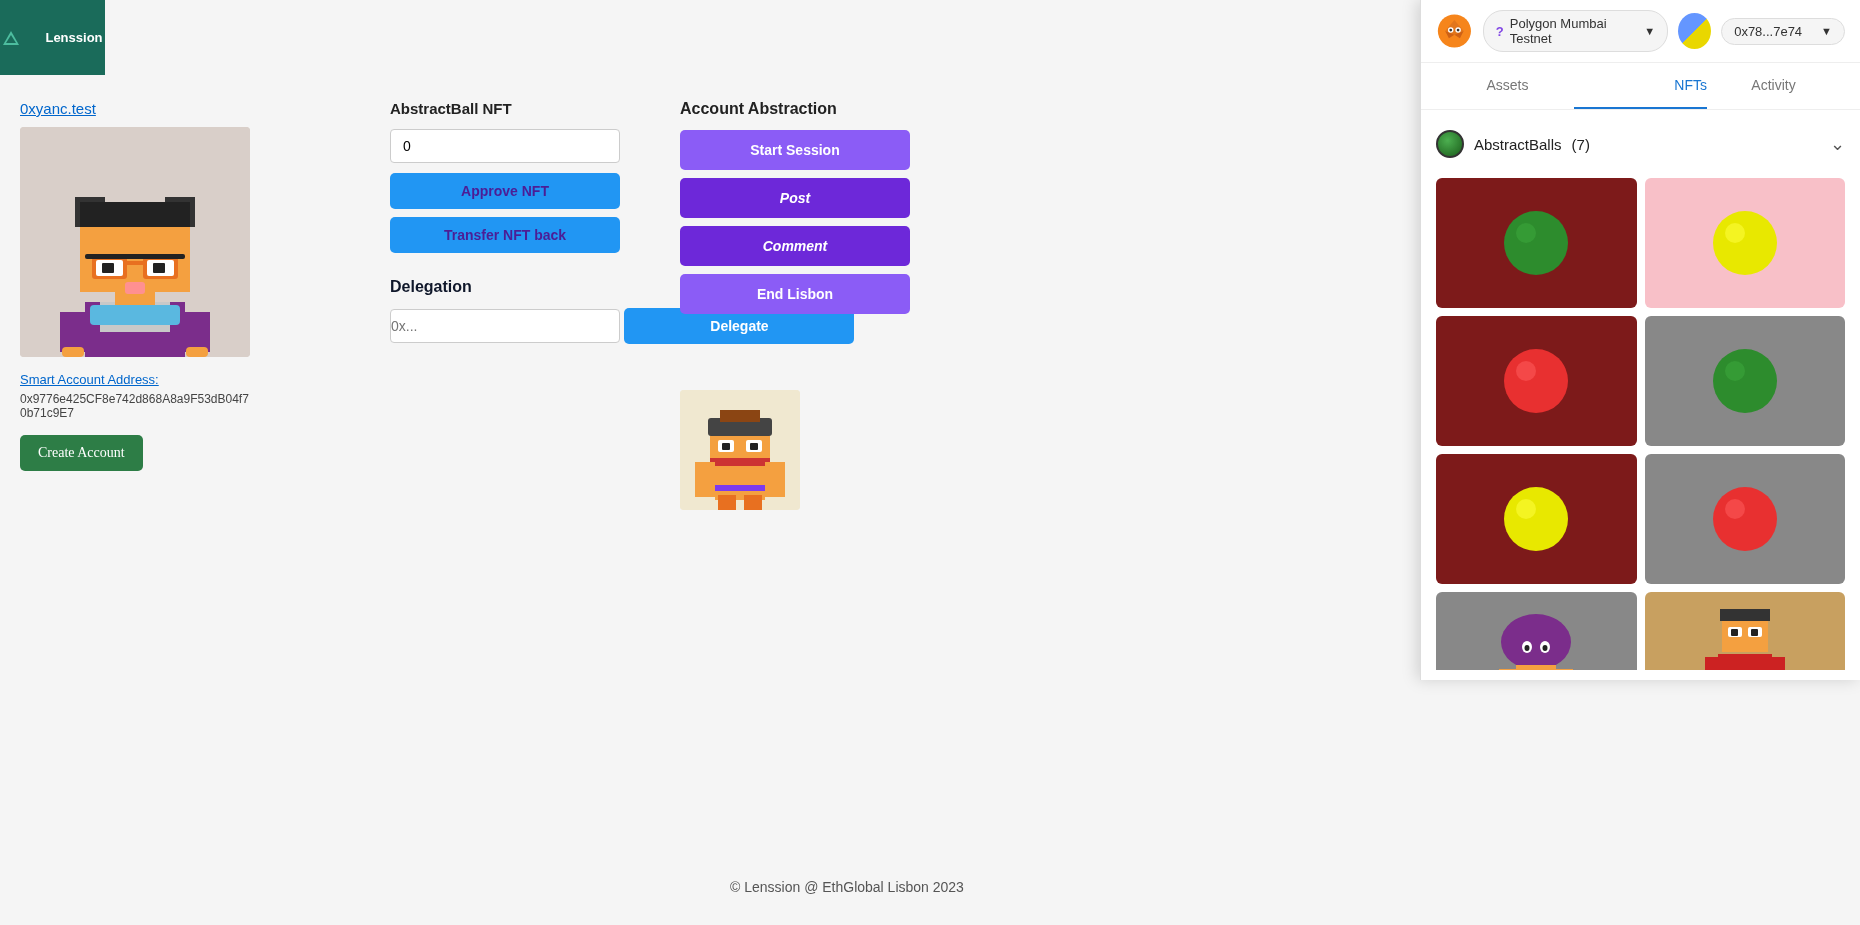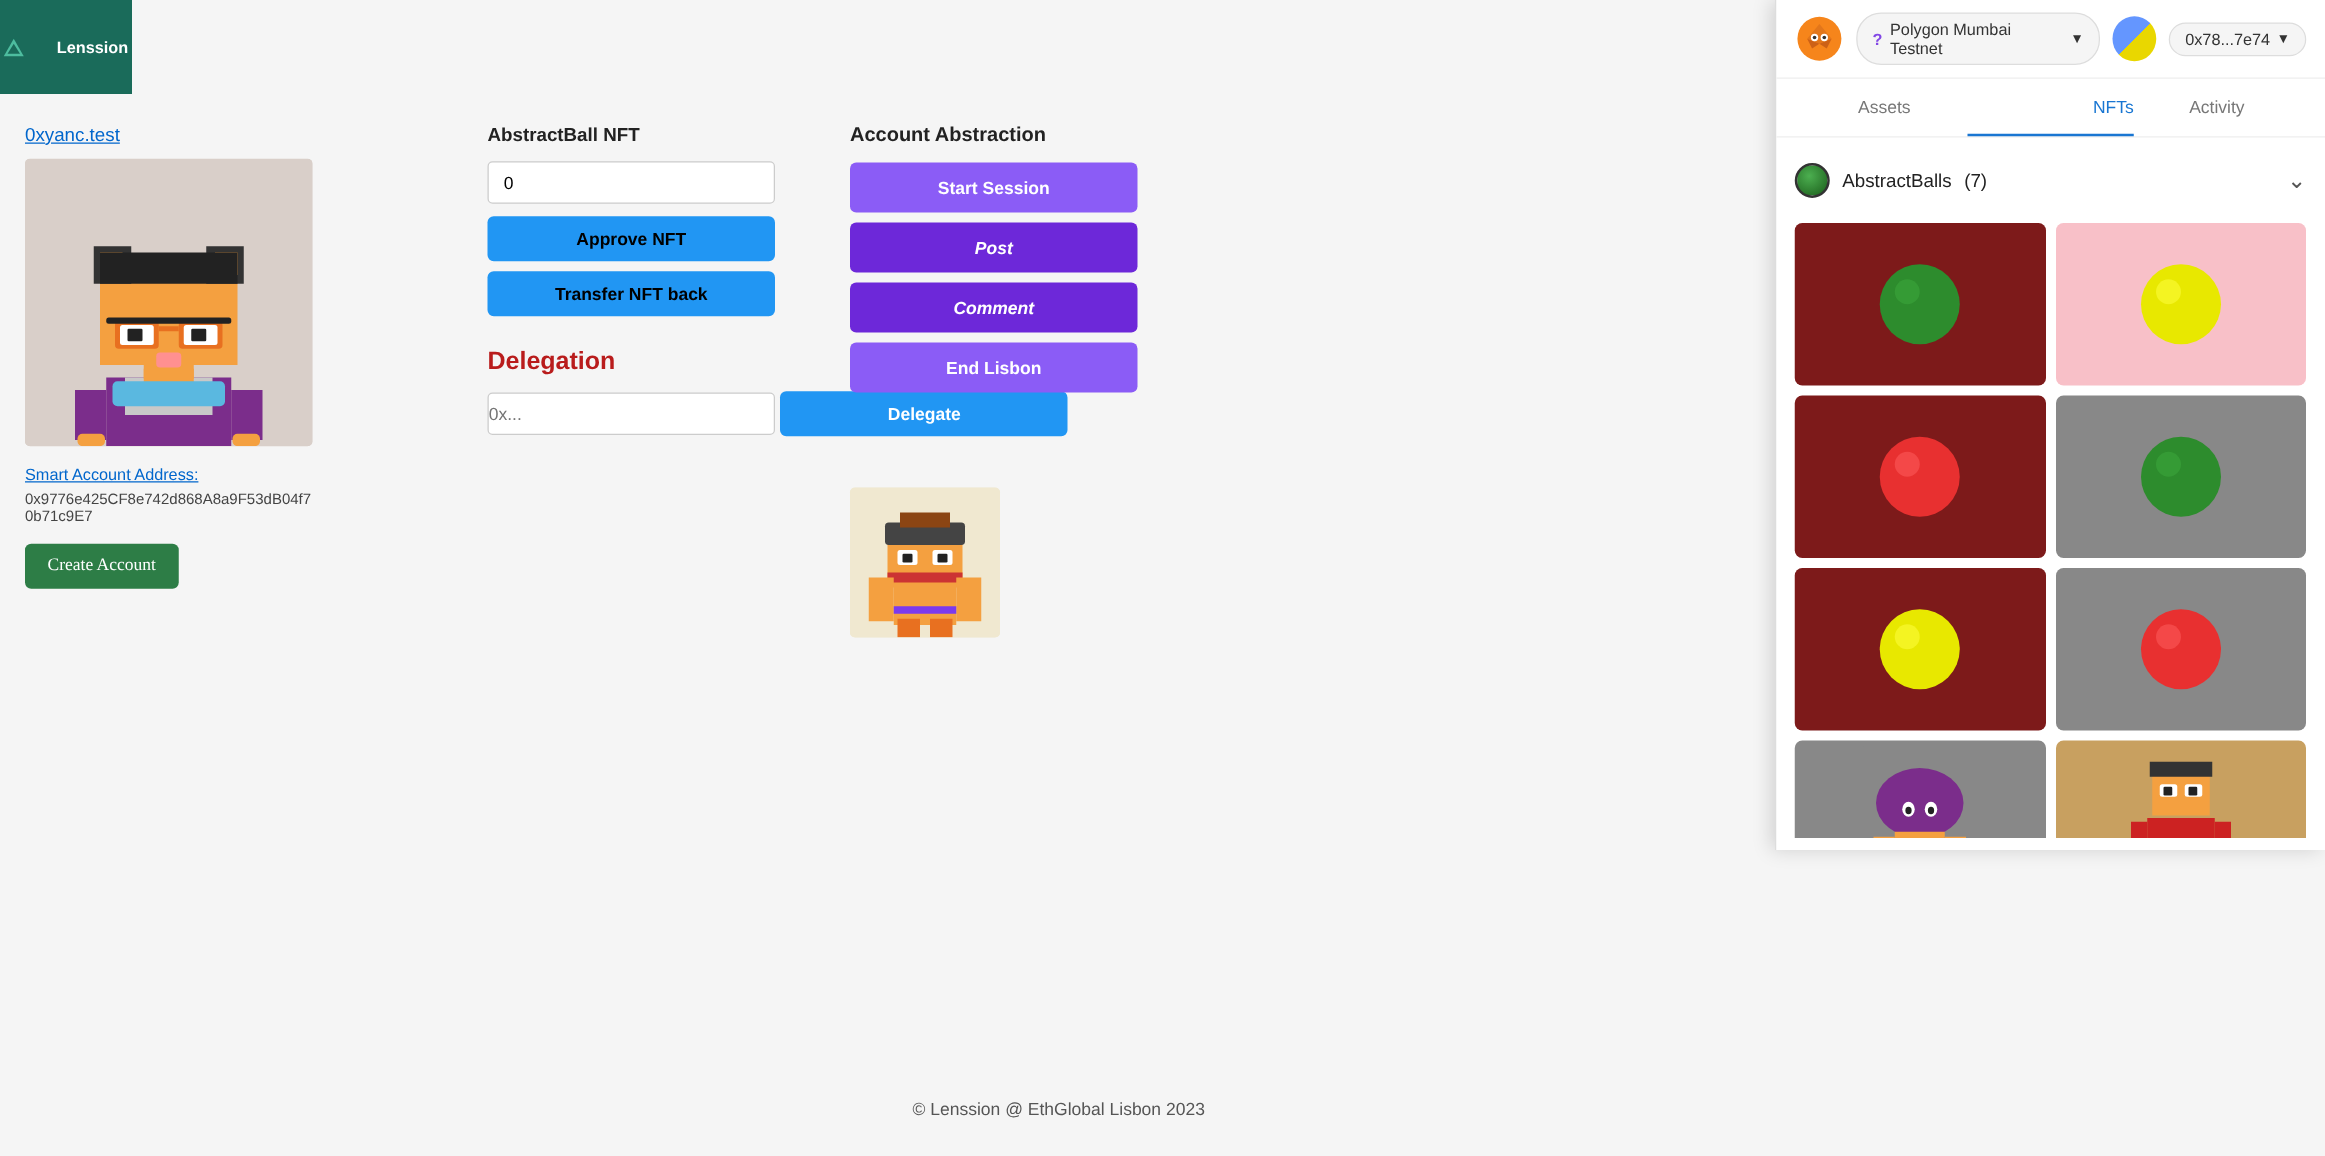--- a/index.html
+++ b/index.html
@@ -104,31 +104,31 @@
       outline: none;
     }
     .nft-btn {
       width: 230px;
       padding: 10px;
       border: none;
       border-radius: 5px;
       font-size: 14px;
       font-weight: 600;
       cursor: pointer;
-      color: #000000;
+      color: #4c1d95;
       background: #2196f3;
       margin-bottom: 8px;
       display: block;
     }
 
     #delegation-section { margin-top: 25px; }
     #delegation-section h3 {
-      font-size: 20px;
+      font-size: 16px;
       font-weight: 700;
-      color: #b91c1c;
+      color: #0f172a;
     }
     #delegation-input {
       width: 230px;
       padding: 8px 0;
       border: 1px solid #ccc;
       border-radius: 4px;
       font-size: 14px;
       margin-bottom: 10px;
       outline: none;
       color: #999;
@@ -233,21 +233,21 @@
     }
     #eth-icon {
       width: 36px; height: 36px;
       background: linear-gradient(135deg, #6496ff 50%, #e9d700 50%);
       border-radius: 50%;
       cursor: pointer;
     }
     #account-address-btn {
       display: flex;
       align-items: center;
-      gap: 5px;
+      gap: 19px;
       background: #f5f5f5;
       border: 1px solid #ddd;
       border-radius: 20px;
       padding: 5px 12px;
       cursor: pointer;
       font-size: 13px;
       color: #333;
       margin-left: auto;
     }
 

